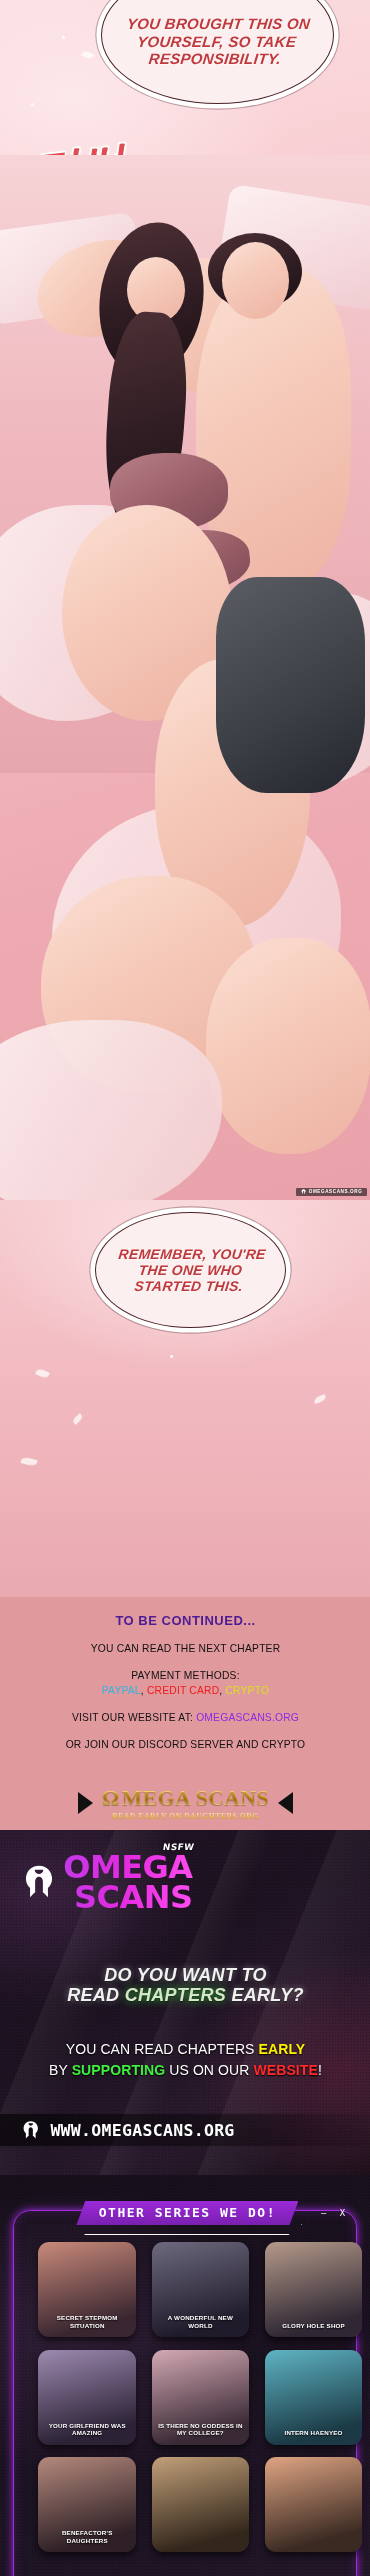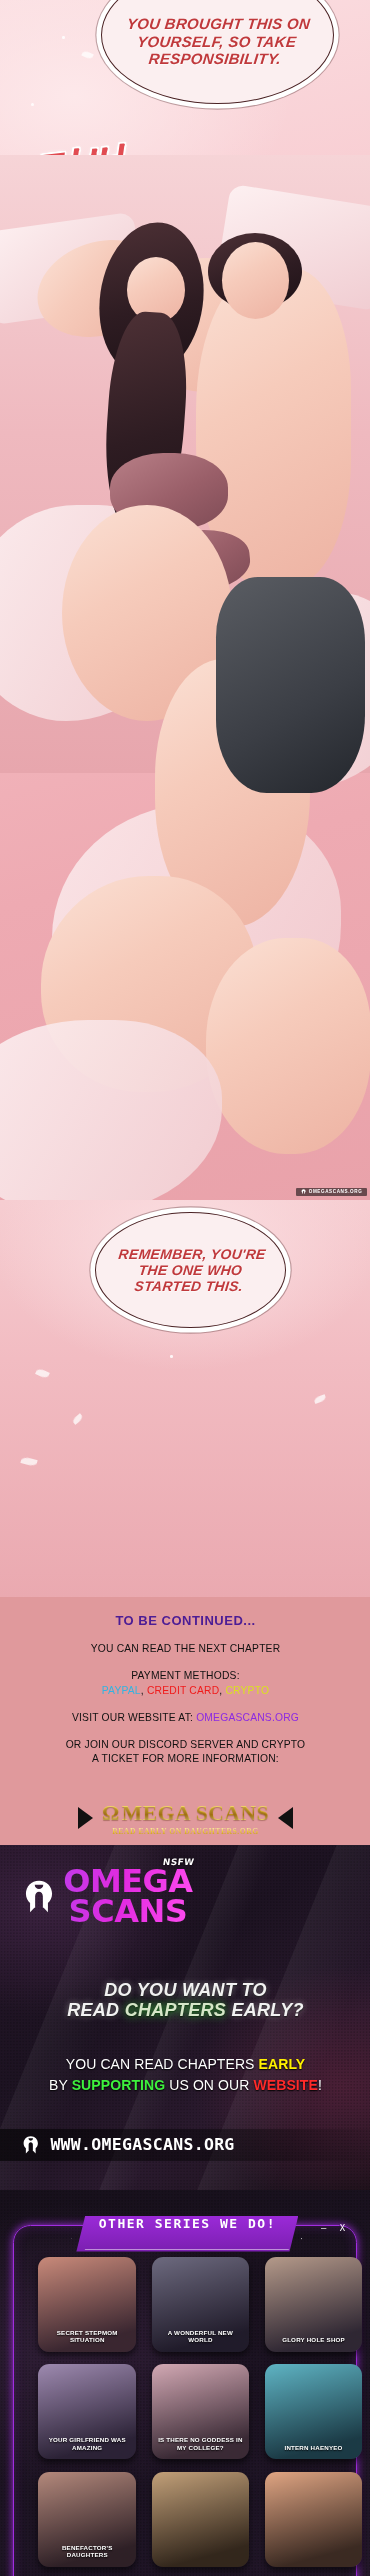--- a/index.html
+++ b/index.html
@@ -167,21 +167,21 @@
     display:flex; align-items:center; gap:8.2px;
   }
   .omega-mark { width:32px; height:35px; }
   .brand {
     position:relative; font-size:32px; font-weight:bold; letter-spacing:-0.5px;
     font-family:"DejaVu Sans", sans-serif;
     background:linear-gradient(100deg,#c13ae8 0%, #e22ae0 45%, #ff4df0 100%);
     -webkit-background-clip:text; background-clip:text; color:transparent;
     line-height:.94;
   }
-  .brand .l2 { display:block; text-align:center; }
+  .brand .l2 { display:block; text-align:right; }
   .nsfw {
     position:absolute; right:-2.1px; top:-8.8px; color:#fff;
     font-size:8.8px; font-weight:bold; letter-spacing:0.5px;
     transform:skewX(-8deg); text-shadow:0 0 3.1px rgba(0,0,0,.7);
   }
   .promo-h {
     position:absolute; left:0; right:0; top:135px; text-align:center;
     font-size:18px; font-weight:bold; font-style:italic; color:#f2f2f2;
     letter-spacing:0.3px; line-height:1.12;
     text-shadow:0 0 6.2px rgba(255,255,255,.45), 0 1px 2.1px #000;
@@ -212,24 +212,24 @@
     background:
       radial-gradient(ellipse 258px 206px at 20% 20%, #33203a 0%, rgba(51,32,58,0) 70%),
       linear-gradient(160deg,#17101b 0%, #1f1526 45%, #2b1b31 75%, #160f1a 100%);
   }
   .frame {
     position:absolute; left:13.4px; top:35px; width:344px; height:644px;
     border:1.5px solid #a02de0; border-radius:17.5px;
     box-shadow:0 0 8.2px #a02de0, inset 0 0 11.3px rgba(160,45,224,.25);
   }
   .ribbon {
-    position:absolute; left:62px; top:-10.3px; width:222px; height:36px;
+    position:absolute; left:62px; top:-10.3px; width:222px; height:24px;
     background:linear-gradient(180deg,#9b2ad8,#7a1fb0);
     clip-path:polygon(4% 0, 100% 0, 96% 100%, 0 100%);
-    display:flex; align-items:flex-start; justify-content:center;
+    display:flex; align-items:center; justify-content:center;
   }
   .ribbon span {
     color:#fff; font-size:13px; font-weight:bold; letter-spacing:1.5px;
     font-family:"DejaVu Sans Mono", monospace;
   }
   .winctl {
     position:absolute; right:7.2px; top:-3.1px; color:#fff;
     font-size:8.8px; letter-spacing:4.1px; font-family:"DejaVu Sans Mono", monospace;
   }
   .ribbon-tail {
@@ -337,21 +337,20 @@
     <div class="ann-gap"></div>
 
     <div class="ann-line">
       <span>VISIT OUR WEBSITE AT:</span>
       <span class="c-purple">OMEGASCANS.ORG</span>
     </div>
 
     <div class="ann-gap"></div>
 
     <div class="ann-line">OR JOIN OUR DISCORD SERVER AND CRYPTO</div>
-    <div class="ann-line">A TICKET FOR MORE INFORMATION:</div>
   </div>
 
   <div class="goldwrap">
     <div class="gold-row">
       <div class="tri l"></div>
       <div>
         <div class="gold-title">
           <span>Ω</span>
             <span>MEGA SCANS</span>
         </div>

